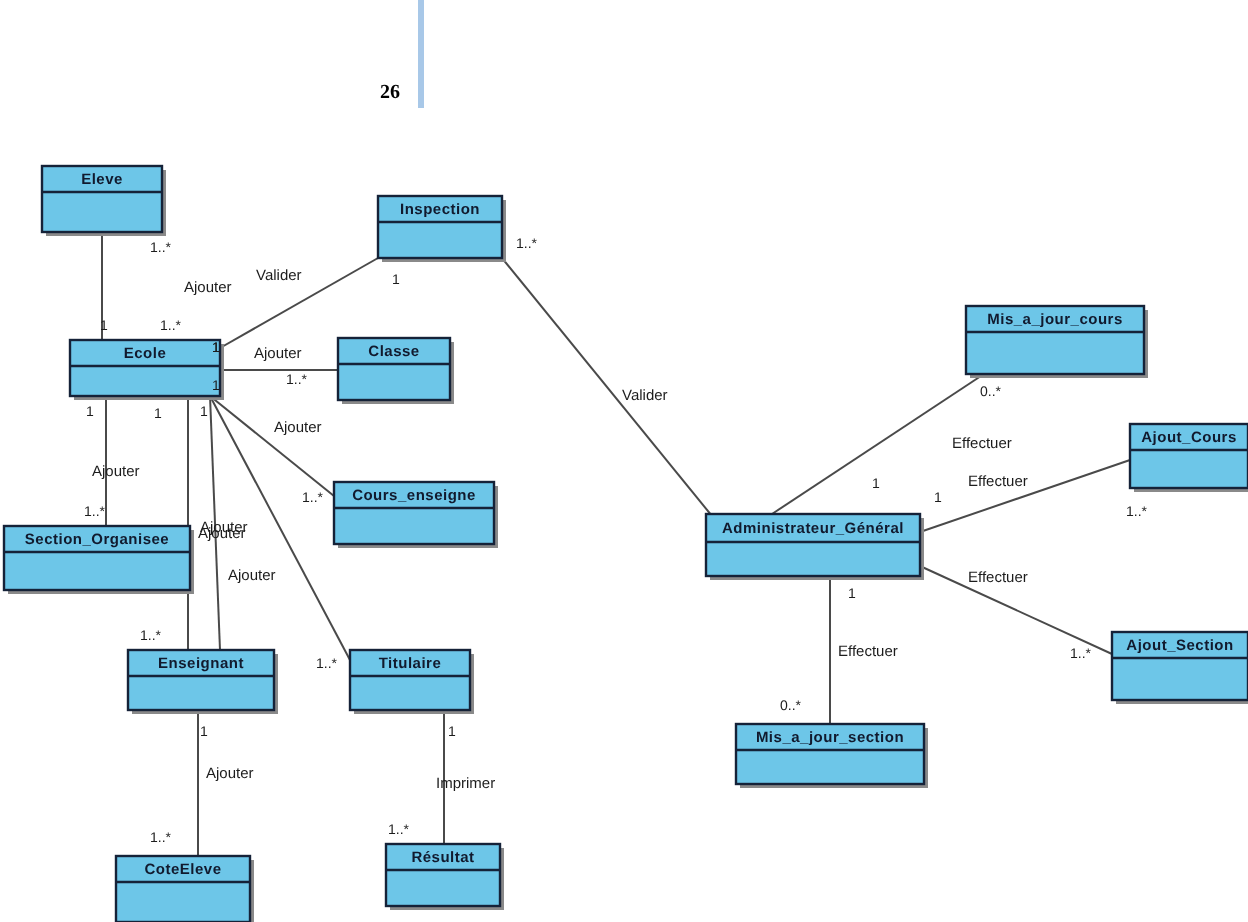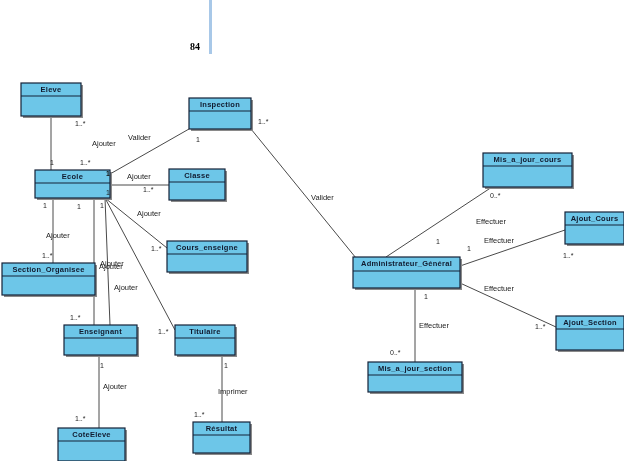--- a/index.html
+++ b/index.html
@@ -220,15 +220,15 @@
         <text x="563" y="256" class="mult-label" fill="#1c1c1c">1..*</text>
         <text x="484" y="289" class="assoc-label" fill="#1c1c1c">Effectuer</text>
         <text x="535" y="327" class="mult-label" fill="#1c1c1c">1..*</text>
         <text x="419" y="326" class="assoc-label" fill="#1c1c1c">Effectuer</text>
         <text x="424" y="297" class="mult-label" fill="#1c1c1c">1</text>
         <text x="390" y="353" class="mult-label" fill="#1c1c1c">0..*</text>
       </g>
   </svg>
 
   <div class="caret-bar" id="caret-bar" style="left: 209px; top: 0px; width: 3px; height: 54px; background: rgb(168, 200, 232);"></div>
-  <div class="page-number" id="page-number" style="left: 190px; top: 41px;">84</div>
+  <div class="page-number" id="page-number" style="left: 190px; top: 41px;">26</div>
 
 </div>
 
 </body></html>

